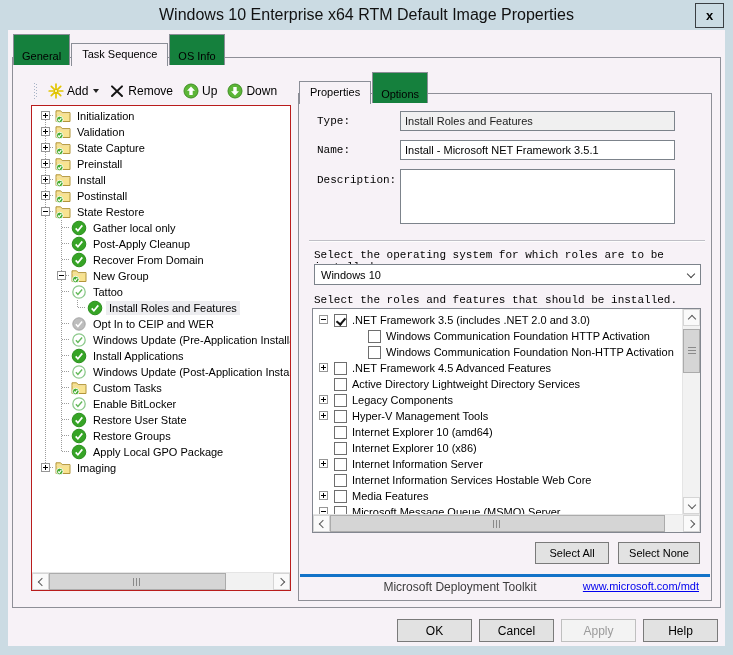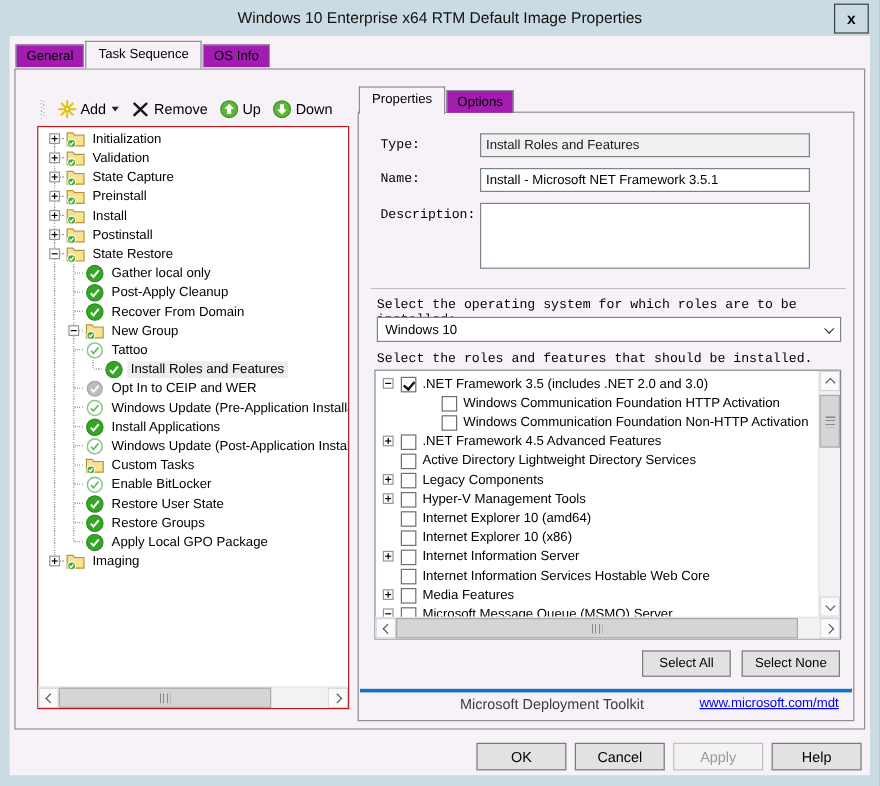--- a/index.html
+++ b/index.html
@@ -1,28 +1,28 @@
 <!DOCTYPE html>
 <html style="--chrome: #CBDBE3; --dlg: #F7F2F7; --accent: #1273C8; --link: #0000EE;"><head>
 <meta charset="utf-8">
 <style>
   html,body{margin:0;padding:0;background:#AEBFC7;}
   *{box-sizing:border-box;}
   .window{position:relative;width:733px;height:655px;background:var(--chrome,#CBDBE3);
     font-family:"Liberation Sans",sans-serif;color:#000;overflow:hidden;}
-  .titlebar{height:28px;text-align:center;line-height:30px;font-size:13px;color:#111;}
+  .titlebar{height:28px;text-align:center;line-height:30px;font-size:16px;color:#111;}
   .close{position:absolute;top:3px;right:9px;width:29px;height:25px;border:1px solid #3A3E42;
     background:transparent;font:bold 13px "Liberation Sans",sans-serif;line-height:21px;
     text-align:center;padding:0;color:#000;}
   .dialog{position:absolute;left:8px;right:8px;top:30px;bottom:9px;background:var(--dlg,#F7F2F7);}
 
   
   .tabstrip{position:absolute;display:flex;align-items:flex-end;z-index:5;}
   .ts-outer{left:5px;top:4px;}
-  .tab{border:1px solid #8B8E97;border-bottom:none;background:#a21caf;padding:3px 8px 3px 8px;
+  .tab{border:1px solid #8B8E97;border-bottom:none;background:#15803d;padding:15px 8px 3px 8px;
     font-size:11px;margin-right:1px;white-space:nowrap;}
   .tab.active{background:var(--dlg,#F7F2F7);padding:4px 10px 6px 10px;margin-bottom:-1px;z-index:6;}
   .page{position:absolute;left:4px;right:4px;top:27px;height:551px;border:1px solid #8E8F97;
     background:var(--dlg,#F7F2F7);}
 
   
   .toolbar{position:absolute;left:18px;top:21px;width:260px;height:23px;display:flex;
     align-items:center;font-size:12px;gap:4px;padding-left:3px;}
   .tb-grip{width:3px;height:16px;flex:none;margin-right:4px;
     background-image:repeating-linear-gradient(to bottom,#A7B3C6 0 1px,transparent 1px 3px),

